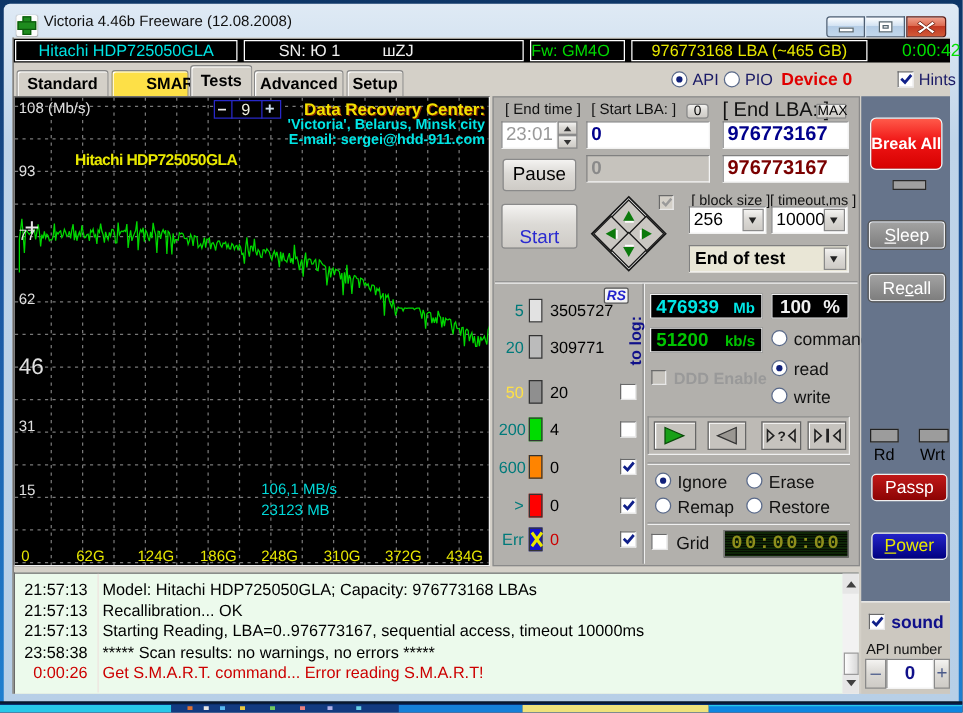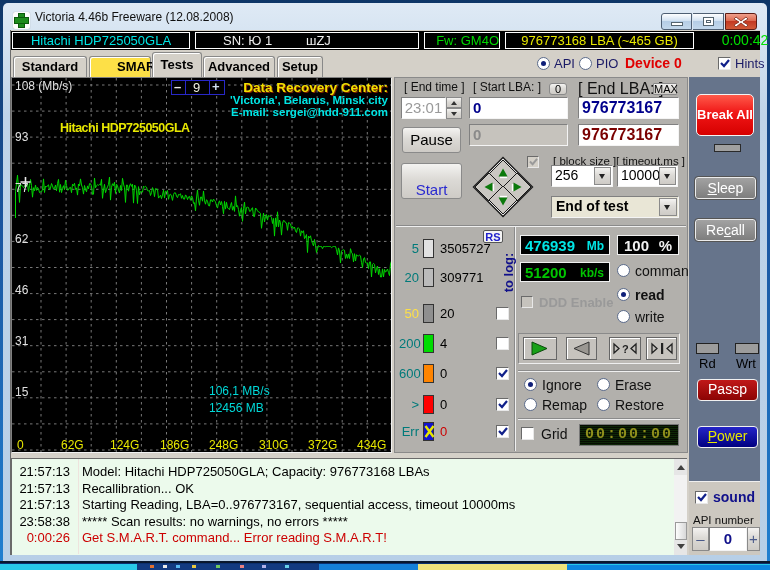--- a/index.html
+++ b/index.html
@@ -50,21 +50,21 @@
 </svg>
 
 <div class="a" style="left:10px;top:30px;width:750px;height:525px;background:#d4d0c8;border-left:1px solid #6a6a6a;"></div>
 
 <div class="a" style="left:11px;top:31px;width:749px;height:19px;background:#000;"></div>
 <div class="a" style="left:12px;top:32px;width:178px;height:17px;border:1px solid #fff;color:#00e5e5;font-size:13px;text-align:center;line-height:15px;">Hitachi HDP725050GLA</div>
 <div class="a" style="left:195px;top:32px;width:224px;height:17px;border:1px solid #fff;color:#f0f0f0;font-size:13px;line-height:15px;">
     <span style="position:absolute;left:27px;">SN: Ю 1</span>
     <span style="position:absolute;left:110px;">шZJ</span>
   </div>
-<div class="a" style="left:424px;top:32px;width:76px;height:17px;border:1px solid #fff;color:#00d800;font-size:13px;text-align:right;line-height:15px;">Fw: GM4O</div>
+<div class="a" style="left:424px;top:32px;width:76px;height:17px;border:1px solid #fff;color:#00d800;font-size:13px;text-align:left;line-height:15px;">Fw: GM4O</div>
 <div class="a" style="left:505px;top:32px;width:189px;height:17px;border:1px solid #fff;color:#e8e800;font-size:13px;text-align:center;line-height:15px;">976773168 LBA (~465 GB)</div>
 <div class="a" style="left:714px;top:32px;width:62px;height:17px;color:#00e000;font-size:14px;text-align:center;line-height:16px;">0:00:42</div>
 
 <div class="a" style="left:13px;top:56px;width:74px;height:21px;background:#d4d0c8;border:1px solid #888;border-bottom:none;border-radius:3px 3px 0 0;box-shadow:inset 1px 1px 0 #fff;font-weight:bold;font-size:13px;text-align:center;line-height:20px;">Standard</div>
 <div class="a" style="left:89px;top:56px;width:62px;height:21px;background:#fde047;border:1px solid #888;border-bottom:none;border-radius:3px 3px 0 0;box-shadow:inset 1px 1px 0 #fff;font-weight:bold;font-size:13px;text-align:center;line-height:20px;padding-left:27px;">SMART</div>
 <div class="a" style="left:203px;top:56px;width:72px;height:21px;background:#d4d0c8;border:1px solid #888;border-bottom:none;border-radius:3px 3px 0 0;box-shadow:inset 1px 1px 0 #fff;font-weight:bold;font-size:13px;text-align:center;line-height:20px;">Advanced</div>
 <div class="a" style="left:277px;top:56px;width:46px;height:21px;background:#d4d0c8;border:1px solid #888;border-bottom:none;border-radius:3px 3px 0 0;box-shadow:inset 1px 1px 0 #fff;font-weight:bold;font-size:13px;text-align:center;line-height:20px;">Setup</div>
 <div class="a" style="left:152px;top:52px;width:50px;height:25px;background:#d4d0c8;border:1px solid #888;border-bottom:none;border-radius:3px 3px 0 0;box-shadow:inset 1px 1px 0 #fff;font-weight:bold;font-size:13px;text-align:center;line-height:23px;">Tests</div>
 
 <div class="a rad" style="left:537px;top:57px;"></div>
@@ -84,21 +84,21 @@
   <path d="M29.0,0 V374 M54.1,0 V374 M79.2,0 V374 M104.3,0 V374 M129.4,0 V374 M154.5,0 V374 M179.6,0 V374 M204.7,0 V374 M229.8,0 V374 M254.9,0 V374 M280.0,0 V374 M305.1,0 V374 M330.2,0 V374 M355.3,0 V374 M380.4,0 V374" stroke="#787878" stroke-width="1" stroke-dasharray="2.5,3.5" fill="none"></path>
   <path d="M0,7.0 H380 M0,33.1 H380 M0,59.1 H380 M0,85.2 H380 M0,111.3 H380 M0,137.3 H380 M0,163.4 H380 M0,189.5 H380 M0,215.6 H380 M0,241.6 H380 M0,267.7 H380 M0,293.8 H380 M0,319.8 H380 M0,345.9 H380 M0,372.0 H380" stroke="#787878" stroke-width="1" stroke-dasharray="2.5,3.5" fill="none"></path>
   <polyline points="3.5,140.0 3.5,113.7 4.5,105.6 5.5,97.1 6.5,109.6 7.5,124.4 8.5,106.7 9.5,106.9 10.5,108.4 11.5,109.6 12.5,108.1 13.5,106.8 14.5,106.3 15.5,105.9 16.5,113.6 17.5,107.5 18.5,101.5 19.5,107.6 20.5,119.2 21.5,109.7 22.5,112.8 23.5,107.1 24.5,112.4 25.5,109.4 26.5,110.7 27.5,114.6 28.5,113.7 29.5,113.9 30.5,111.4 31.5,100.9 32.5,114.5 33.5,108.0 34.5,109.1 35.5,107.6 36.5,106.8 37.5,111.9 38.5,110.0 39.5,105.5 40.5,107.8 41.5,111.2 42.5,110.4 43.5,107.0 44.5,112.8 45.5,105.6 46.5,101.4 47.5,114.2 48.5,106.5 49.5,114.6 50.5,110.4 51.5,107.7 52.5,111.7 53.5,102.2 54.5,107.5 55.5,112.2 56.5,111.9 57.5,109.7 58.5,109.3 59.5,114.7 60.5,106.2 61.5,107.7 62.5,105.3 63.5,111.5 64.5,109.9 65.5,117.1 66.5,106.0 67.5,107.8 68.5,100.9 69.5,107.0 70.5,109.7 71.5,116.1 72.5,107.5 73.5,111.5 74.5,113.8 75.5,107.9 76.5,110.9 77.5,105.6 78.5,105.7 79.5,108.2 80.5,116.4 81.5,116.2 82.5,100.0 83.5,109.8 84.5,107.7 85.5,106.8 86.5,107.4 87.5,106.3 88.5,107.2 89.5,101.3 90.5,120.3 91.5,112.0 92.5,106.3 93.5,114.7 94.5,111.3 95.5,108.9 96.5,106.4 97.5,99.0 98.5,122.1 99.5,109.3 100.5,105.7 101.5,107.6 102.5,104.2 103.5,115.4 104.5,106.2 105.5,107.9 106.5,112.0 107.5,114.9 108.5,107.5 109.5,112.6 110.5,100.3 111.5,106.1 112.5,109.7 113.5,124.4 114.5,107.0 115.5,107.2 116.5,113.2 117.5,108.0 118.5,105.7 119.5,108.4 120.5,106.2 121.5,125.1 122.5,107.0 123.5,108.2 124.5,112.3 125.5,125.5 126.5,108.6 127.5,116.8 128.5,113.6 129.5,113.6 130.5,114.2 131.5,108.2 132.5,109.2 133.5,108.4 134.5,109.2 135.5,112.6 136.5,112.9 137.5,112.5 138.5,117.5 139.5,114.6 140.5,109.6 141.5,112.1 142.5,118.7 143.5,110.6 144.5,111.0 145.5,111.3 146.5,120.1 147.5,118.8 148.5,117.2 149.5,120.6 150.5,117.0 151.5,112.1 152.5,120.1 153.5,113.3 154.5,113.4 155.5,112.5 156.5,121.3 157.5,116.8 158.5,116.2 159.5,118.1 160.5,122.4 161.5,116.5 162.5,114.7 163.5,114.9 164.5,118.2 165.5,119.7 166.5,116.5 167.5,116.9 168.5,115.7 169.5,120.3 170.5,117.5 171.5,121.0 172.5,121.2 173.5,116.9 174.5,118.1 175.5,121.6 176.5,118.9 177.5,118.4 178.5,122.3 179.5,117.8 180.5,119.7 181.5,125.4 182.5,124.7 183.5,132.9 184.5,120.0 185.5,111.9 186.5,122.3 187.5,127.3 188.5,119.1 189.5,119.0 190.5,123.2 191.5,113.0 192.5,122.8 193.5,126.2 194.5,121.7 195.5,123.2 196.5,127.6 197.5,128.0 198.5,121.8 199.5,121.8 200.5,124.0 201.5,121.1 202.5,122.4 203.5,123.8 204.5,127.7 205.5,130.1 206.5,125.2 207.5,122.8 208.5,127.0 209.5,123.5 210.5,128.6 211.5,135.8 212.5,123.4 213.5,131.1 214.5,124.3 215.5,129.9 216.5,130.5 217.5,131.7 218.5,127.6 219.5,124.5 220.5,132.2 221.5,128.5 222.5,133.4 223.5,117.9 224.5,128.8 225.5,127.6 226.5,131.5 227.5,138.2 228.5,132.6 229.5,129.5 230.5,143.3 231.5,130.7 232.5,124.1 233.5,136.0 234.5,129.5 235.5,129.2 236.5,129.5 237.5,133.3 238.5,133.2 239.5,130.9 240.5,129.7 241.5,138.3 242.5,138.6 243.5,130.0 244.5,131.0 245.5,132.8 246.5,134.0 247.5,134.3 248.5,135.6 249.5,150.3 250.5,142.1 251.5,135.1 252.5,144.0 253.5,138.4 254.5,136.5 255.5,142.1 256.5,137.4 257.5,138.1 258.5,138.1 259.5,139.5 260.5,145.5 261.5,140.4 262.5,158.1 263.5,139.9 264.5,148.7 265.5,133.8 266.5,148.9 267.5,142.0 268.5,144.8 269.5,157.1 270.5,145.3 271.5,142.5 272.5,142.9 273.5,144.8 274.5,145.0 275.5,152.3 276.5,144.6 277.5,145.1 278.5,145.9 279.5,150.1 280.5,148.5 281.5,150.4 282.5,149.1 283.5,152.9 284.5,154.5 285.5,150.0 286.5,150.0 287.5,150.9 288.5,158.1 289.5,152.8 290.5,154.5 291.5,152.7 292.5,160.7 293.5,159.1 294.5,156.5 295.5,174.5 296.5,158.1 297.5,159.8 298.5,157.8 299.5,162.6 300.5,165.4 301.5,167.9 302.5,161.4 303.5,167.6 304.5,174.5 305.5,170.7 306.5,167.6 307.5,168.5 308.5,168.5 309.5,168.5 310.5,170.7 311.5,168.5 312.5,168.5 313.5,168.7 314.5,168.5 315.5,168.5 316.5,168.5 317.5,168.5 318.5,168.5 319.5,169.7 320.5,168.9 321.5,168.5 322.5,168.5 323.5,168.5 324.5,171.8 325.5,176.9 326.5,169.9 327.5,173.0 328.5,185.0 329.5,173.2 330.5,172.0 331.5,171.8 332.5,172.3 333.5,180.5 334.5,176.2 335.5,180.3 336.5,175.9 337.5,180.6 338.5,170.7 339.5,174.4 340.5,175.9 341.5,183.9 342.5,175.7 343.5,183.0 344.5,176.7 345.5,177.8 346.5,177.9 347.5,177.2 348.5,177.8 349.5,184.5 350.5,189.5 351.5,181.0 352.5,179.6 353.5,184.5 354.5,185.1 355.5,184.8 356.5,190.6 357.5,184.0 358.5,183.9 359.5,199.0 360.5,186.4 361.5,185.4 362.5,186.4 363.5,194.9 364.5,190.3 365.5,188.0 366.5,196.5 367.5,190.8 368.5,199.0 369.5,199.0 370.5,190.9 371.5,199.0 372.5,191.4 373.5,194.2 374.5,192.9 375.5,191.0 376.5,194.5 377.5,197.6 378.5,186.0 379.5,183.0" fill="none" stroke="#00d800" stroke-width="1"></polyline>
   <path d="M8.5,104 h10 M13.5,99 v10" stroke="#e8e8e8" stroke-width="1.6"></path>
 </svg>
 
 <div class="a" style="left:15px;top:79px;color:#e0e0e0;font-size:12px;">108 (Mb/s)</div>
 <div class="a" style="left:15px;top:130px;color:#e0e0e0;font-size:12px;">93</div>
 <div class="a" style="left:15px;top:181px;color:#e0e0e0;font-size:12px;">77</div>
 <div class="a" style="left:15px;top:232px;color:#e0e0e0;font-size:12px;">62</div>
-<div class="a" style="left:15px;top:283px;color:#e0e0e0;font-size:12px;">46</div>
+<div class="a" style="left:15px;top:283px;color:#e0e0e0;font-size:18px;">46</div>
 <div class="a" style="left:15px;top:334px;color:#e0e0e0;font-size:12px;">31</div>
 <div class="a" style="left:15px;top:385px;color:#e0e0e0;font-size:12px;">15</div>
 
 <div class="a" style="left:17px;top:438px;color:#e8e800;font-size:12px;">0</div>
 <div class="a" style="left:61px;top:438px;color:#e8e800;font-size:12px;">62G</div>
 <div class="a" style="left:110px;top:438px;color:#e8e800;font-size:12px;">124G</div>
 <div class="a" style="left:160px;top:438px;color:#e8e800;font-size:12px;">186G</div>
 <div class="a" style="left:209px;top:438px;color:#e8e800;font-size:12px;">248G</div>
 <div class="a" style="left:259px;top:438px;color:#e8e800;font-size:12px;">310G</div>
 <div class="a" style="left:308px;top:438px;color:#e8e800;font-size:12px;">372G</div>
@@ -109,21 +109,21 @@
 <div class="a" style="left:209px;top:80px;width:1px;height:15px;background:#2828c8;"></div>
 <div class="a" style="left:174px;top:81px;width:9px;height:12px;color:#e8e8e8;font-size:13px;font-weight:bold;line-height:11px;">–</div>
 <div class="a" style="left:193px;top:80px;color:#f0f0e0;font-size:13px;line-height:15px;">9</div>
 <div class="a" style="left:212px;top:81px;width:9px;height:12px;color:#cfe0f0;font-size:13px;font-weight:bold;line-height:12px;">+</div>
 
 <div class="a" style="left:60px;top:121px;color:#e8e800;font-size:12.5px;font-weight:bold;letter-spacing:-0.5px;">Hitachi HDP725050GLA</div>
 <div class="a" style="left:200px;top:80px;width:188px;text-align:right;color:#f0e000;font-size:13.5px;font-weight:bold;text-shadow:1px 1px 0 #802000;">Data Recovery Center:</div>
 <div class="a" style="left:200px;top:94px;width:188px;text-align:right;color:#00e5e5;font-size:11.5px;font-weight:bold;">'Victoria', Belarus, Minsk city</div>
 <div class="a" style="left:200px;top:106px;width:188px;text-align:right;color:#00e5e5;font-size:11.5px;font-weight:bold;">E-mail: sergei@hdd-911.com</div>
 <div class="a" style="left:209px;top:384px;color:#00d8d8;font-size:12px;">106,1 MB/s</div>
-<div class="a" style="left:209px;top:401px;color:#00d8d8;font-size:12px;">12456 MB</div>
+<div class="a" style="left:209px;top:401px;color:#00d8d8;font-size:12px;">23123 MB</div>
 
 <div class="a" style="left:394px;top:77px;width:294px;height:376px;background:#b2b0ac;border:1px solid #8a8a8a;"></div>
 
 <div class="a" style="left:404px;top:80px;font-size:12px;color:#111;">[ End time ]</div>
 <div class="a" style="left:473px;top:80px;font-size:12px;color:#111;">[ Start LBA: ]</div>
 <div class="a" style="left:578px;top:80px;font-size:16px;color:#111;">[ End LBA: ]</div>
 <div class="a btn" style="left:549px;top:83px;width:18px;height:12px;font-size:11px;line-height:11px;">0</div>
 <div class="a btn" style="left:653px;top:83px;width:24px;height:12px;font-size:11px;line-height:11px;border-radius:1px;">MAX</div>
 
 <div class="a sunk" style="left:401px;top:97px;width:45px;height:22px;background:#fff;color:#9a9a9a;font-size:15px;line-height:20px;text-align:center;">23:01</div>
@@ -171,21 +171,21 @@
 <div class="a btn" style="left:659px;top:167px;width:17px;height:18px;border-radius:0;"></div>
 <div class="a" style="left:664px;top:174px;width:0;height:0;border-left:3.5px solid transparent;border-right:3.5px solid transparent;border-top:5px solid #222;"></div>
 
 <div class="a sunk" style="left:551px;top:196px;width:128px;height:22px;background:#e9e6d6;font-size:14px;font-weight:bold;line-height:19px;padding-left:4px;">End of test</div>
 <div class="a btn" style="left:659px;top:198px;width:18px;height:18px;border-radius:0;"></div>
 <div class="a" style="left:664px;top:205px;width:0;height:0;border-left:3.5px solid transparent;border-right:3.5px solid transparent;border-top:5px solid #222;"></div>
 
 <div class="a" style="left:396px;top:225px;width:290px;height:2px;border-top:1px solid #8a8a8a;border-bottom:1px solid #efefef;"></div>
 <div class="a" style="left:514px;top:227px;width:2px;height:224px;border-left:1px solid #8a8a8a;border-right:1px solid #efefef;"></div>
 
-<div class="a" style="left:483px;top:230px;width:20px;height:13px;background:#f4f4f4;border:1px solid #555;border-radius:2px;color:#2222cc;font-weight:bold;font-size:11px;text-align:center;line-height:12px;">RS</div>
+<div class="a" style="left:483px;top:230px;width:20px;height:13px;background:#f4f4f4;border:1px solid #555;border-radius:2px;color:#2222cc;font-weight:bold;font-size:11px;text-align:center;line-height:12px;font-style:italic;">RS</div>
 
 <div class="a" style="left:399px;top:241px;width:20px;font-size:13px;color:#007a7a;text-align:right;">5</div>
 <div class="a" style="left:423px;top:239px;width:11px;height:19px;background:#e2e2e2;border:1px solid #333;"></div>
 <div class="a" style="left:440px;top:241px;font-size:13px;color:#000;">3505727</div>
 <div class="a" style="left:399px;top:270px;width:20px;font-size:13px;color:#007a7a;text-align:right;">20</div>
 <div class="a" style="left:423px;top:268px;width:11px;height:19px;background:#bbb;border:1px solid #333;"></div>
 <div class="a" style="left:440px;top:270px;font-size:13px;color:#000;">309771</div>
 <div class="a" style="left:399px;top:306px;width:20px;font-size:13px;color:#fde047;text-align:right;">50</div>
 <div class="a" style="left:423px;top:304px;width:11px;height:19px;background:#8f8f8f;border:1px solid #333;"></div>
 <div class="a" style="left:440px;top:306px;font-size:13px;color:#000;">20</div>
@@ -231,21 +231,21 @@
   </div>
 <div class="a lcd" style="left:520px;top:262px;width:90px;height:20px;">
     <span style="position:absolute;left:4px;top:1px;color:#00c400;font-size:15px;font-weight:bold;">51200</span>
     <span style="position:absolute;right:5px;top:3px;color:#00c400;font-size:12px;font-weight:bold;">kb/s</span>
   </div>
 
 <div class="a rad" style="left:617px;top:264px;"></div>
 <div class="a" style="left:635px;top:263px;font-size:14px;color:#111;">command</div>
 <div class="a rad" style="left:617px;top:288px;"></div>
 <div class="a" style="left:621px;top:292px;width:5px;height:5px;border-radius:50%;background:#10207a;"></div>
-<div class="a" style="left:635px;top:287px;font-size:14px;color:#111;font-weight:bold;">read</div>
+<div class="a" style="left:635px;top:287px;font-size:14px;color:#111;">read</div>
 <div class="a rad" style="left:617px;top:310px;"></div>
 <div class="a" style="left:635px;top:309px;font-size:14px;color:#111;">write</div>
 
 <div class="a cb" style="left:521px;top:296px;width:12px;height:12px;background:#c6c3bd;"></div>
 <div class="a" style="left:539px;top:295px;font-size:13px;font-weight:bold;color:#999;">DDD Enable</div>
 
 <div class="a" style="left:518px;top:333px;width:162px;height:31px;background:#bdbab5;border-top:1px solid #8a8a8a;border-left:1px solid #8a8a8a;border-bottom:1px solid #efefef;border-right:1px solid #efefef;"></div>
 <div class="a" style="left:523px;top:337px;width:34px;height:23px;background:#c6c3be;border:1px solid #666;box-shadow:inset 1px 1px 0 #fff;"></div>
 <svg class="a" style="left:531px;top:341px;" width="18" height="15">
     <path d="M1,1 L16,7.5 L1,14 Z" fill="#18a018" stroke="#0a4a0a"></path>

